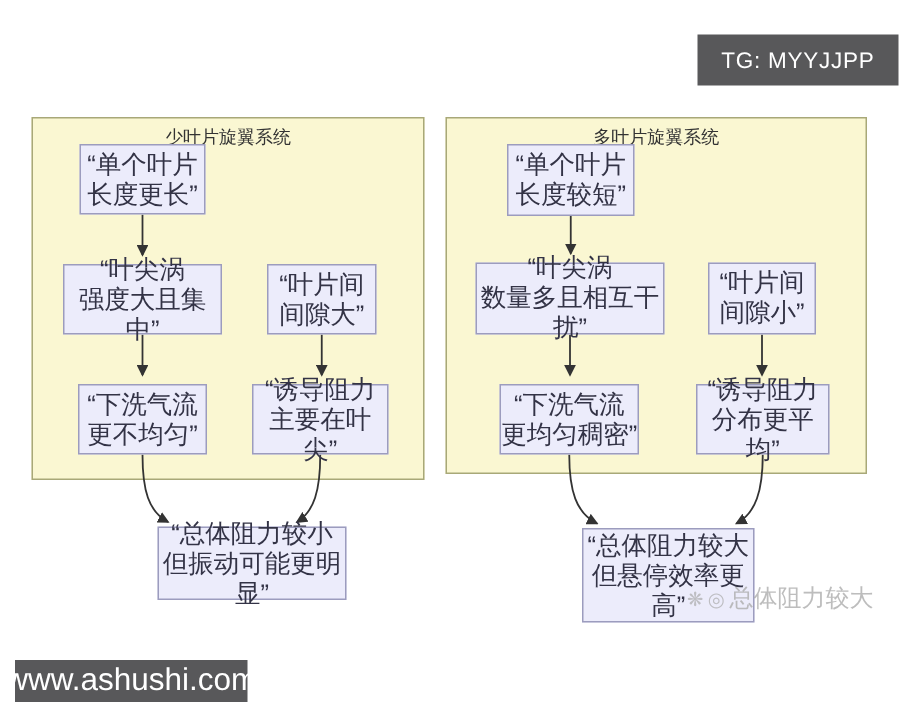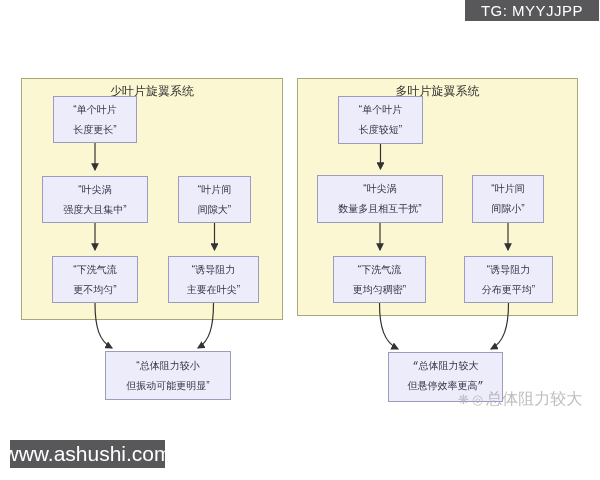--- a/index.html
+++ b/index.html
@@ -18,42 +18,42 @@
   #panel-right{left:297px;top:78px;width:281px;height:238px;}
   .panel-title{
     position:absolute;top:4px;left:0;width:100%;text-align:center;
     font-size:12px;color:var(--text,#333333);
   }
   .node{
     position:absolute;z-index:3;box-sizing:border-box;
     background:var(--node-fill,#ececfb);
     border:1px solid var(--node-border,#9c9cbe);
     display:flex;align-items:center;justify-content:center;
-    text-align:center;font-size:10px;line-height:20px;
+    text-align:center;font-size:17px;line-height:20px;
     color:#333346;white-space:pre-line;
   }
   #l-top {left:53px;top:96px;width:84px;height:47px;}
   #l-midl{left:42px;top:176px;width:106px;height:47px;}
   #l-midr{left:178px;top:176px;width:73px;height:47px;}
   #l-lowl{left:52px;top:256px;width:86px;height:47px;}
   #l-lowr{left:168px;top:256px;width:91px;height:47px;}
   #l-res {left:93px;top:351px;width:126px;height:49px;margin-left:12px;}
   #r-top {left:338px;top:96px;width:85px;height:48px;}
   #r-midl{left:317px;top:175px;width:126px;height:48px;}
   #r-midr{left:472px;top:175px;width:72px;height:48px;}
   #r-lowl{left:333px;top:256px;width:93px;height:47px;}
   #r-lowr{left:464px;top:256px;width:89px;height:47px;}
-  #r-res {left:388px;top:352px;width:115px;height:50px;font-family:Liberation Mono, monospace;}
+  #r-res {left:388px;top:352px;width:115px;height:63px;}
   .svg-layer{position:absolute;left:0;top:0;z-index:2;}
   .badge{
     position:absolute;z-index:5;
     background:var(--badge-bg,#58585a);color:#ffffff;
     display:flex;align-items:center;justify-content:center;
   }
-  #tg-badge{left:465px;top:0;width:134px;height:21px;font-size:15px;letter-spacing:.5px;}
+  #tg-badge{left:465px;top:23px;width:134px;height:34px;font-size:15px;letter-spacing:.5px;}
   #www-badge{left:10px;top:440px;width:155px;height:28px;font-size:21px;}
   .watermark{
     position:absolute;left:458px;top:389px;z-index:4;
     color:rgba(172,172,172,0.8);font-size:16px;
     display:flex;align-items:center;gap:3px;white-space:nowrap;
   }
   .watermark .wicon{font-size:13px;opacity:.9;}
 </style>
 </head>
 <body>

